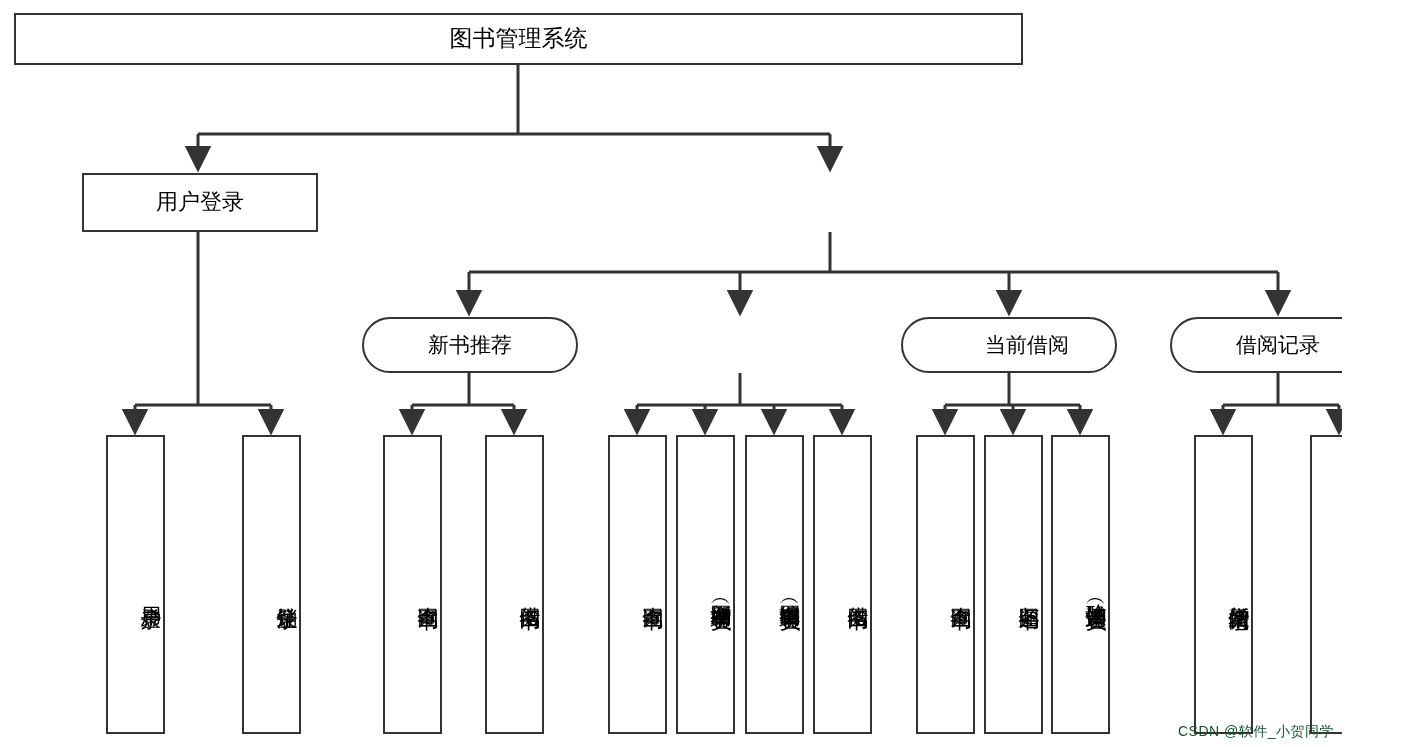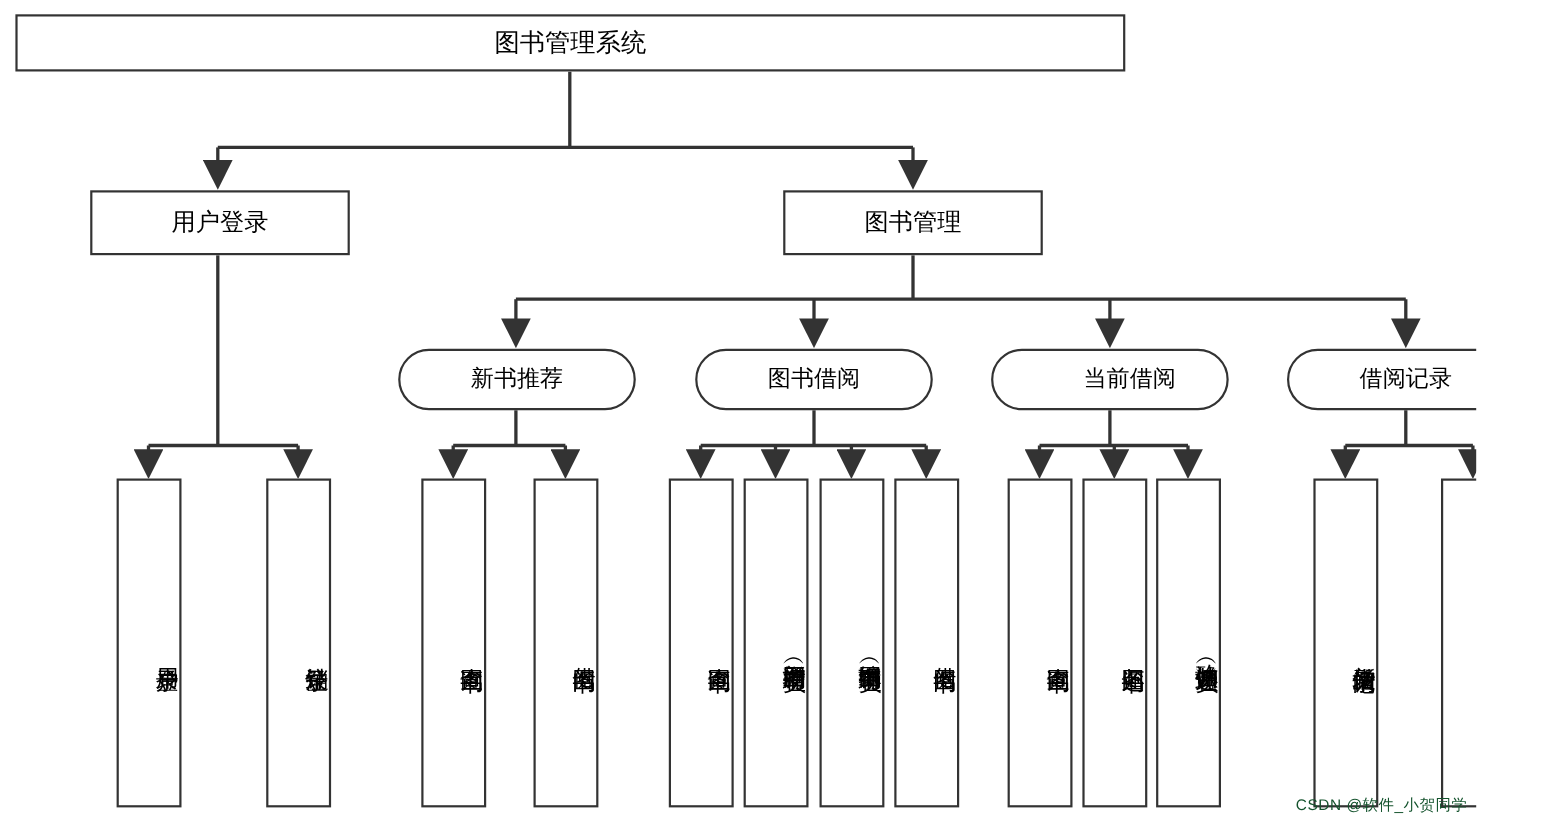--- a/index.html
+++ b/index.html
@@ -132,30 +132,24 @@
     </g>
   </svg>
 
   <div class="node root" style="left:14px; top:13px; width:1009px; height:52px;">
     <span class="node-label">图书管理系统</span>
   </div>
 
   <div class="node level2" style="left:82px; top:173px; width:236px; height:59px;">
     <span class="node-label">用户登录</span>
   </div>
-  <div class="node level2" style="left:712px; top:173px; width:236px; height:59px;">
-    <span class="node-label">图书管理</span>
-  </div>
 
   <div class="node level3" style="left:362px; top:317px; width:216px; height:56px;">
     <span class="node-label">新书推荐</span>
   </div>
-  <div class="node level3" style="left:632px; top:317px; width:216px; height:56px;">
-    <span class="node-label">图书借阅</span>
-  </div>
   <div class="node level3" style="left:901px; top:317px; width:216px; height:56px;padding-left:36px;">
     <span class="node-label">当前借阅</span>
   </div>
   <div class="node level3" style="left:1170px; top:317px; width:216px; height:56px;">
     <span class="node-label">借阅记录</span>
   </div>
 
   <div class="node leaf" style="left:106px; top:435px; width:59px; height:299px;">
     <span class="node-label">用户登录</span>
   </div>

